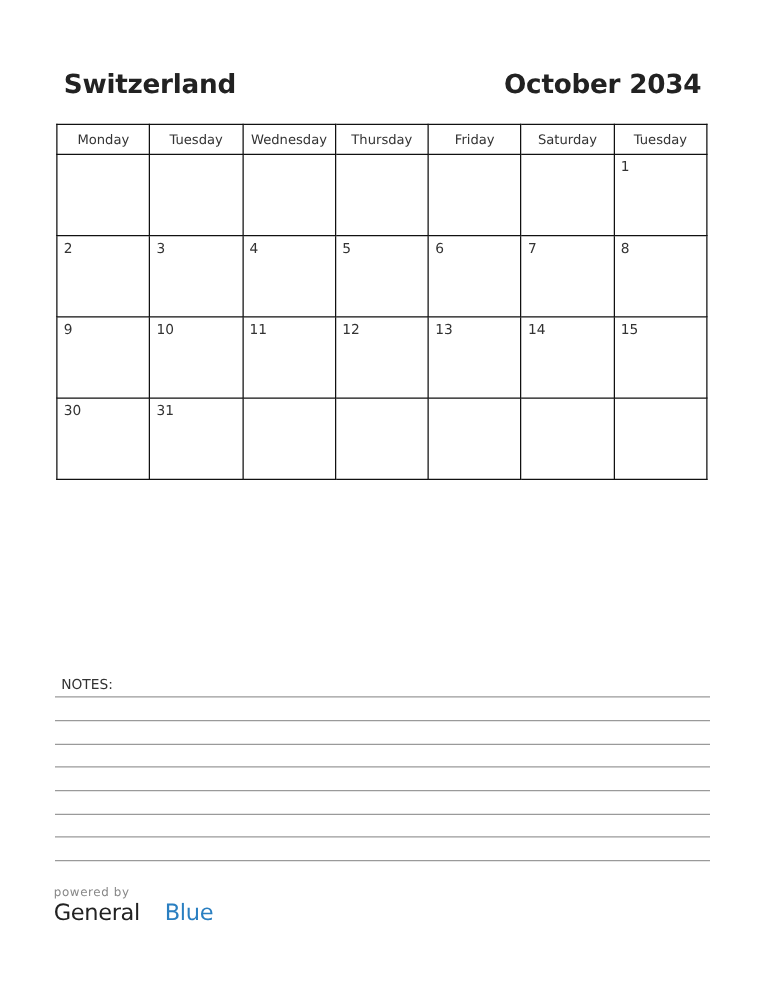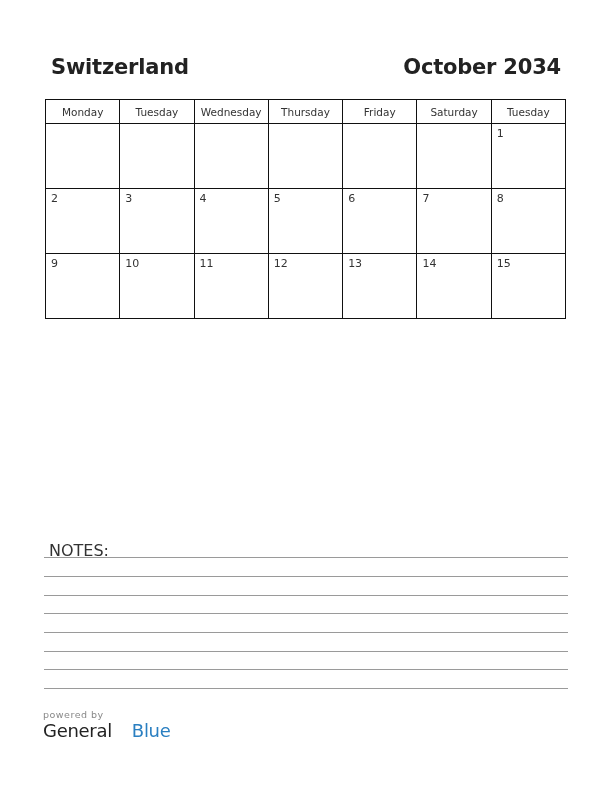--- a/index.html
+++ b/index.html
@@ -5,21 +5,21 @@
   html, body { margin:0; padding:0; background:#ffffff; }
   body { width:612px; height:792px; position:relative; font-family:"DejaVu Sans", sans-serif; color:#222; overflow:hidden; }
   .title { position:absolute; top:55px; font-size:21px; color:#222; letter-spacing:-0.2px;font-weight:bold; }
   .country { left:51px; }
   .month { right:51px; }
   table.cal { position:absolute; left:45px; top:99px; width:521px; border-collapse:collapse; table-layout:fixed; }
   table.cal th, table.cal td { border:1px solid #111;margin-left:36px; }
   table.cal th { height:23px; font-weight:normal; font-size:10.5px; color:#333; text-align:center; padding:0; }
   table.cal td { height:64px; vertical-align:top; padding:0; }
   table.cal td span { display:block; font-size:11px; color:#333; padding:3px 0 0 5px; }
-  .notes-label { position:absolute; left:49px; top:541px; font-size:16px; color:#333; }
+  .notes-label { position:absolute; left:49px; top:541px; font-size:11px; color:#333; }
   .note-line { position:absolute; left:44px; width:524px; height:1px; background:#9a9a9a; }
   .powered { position:absolute; left:43px; top:709px; font-size:9.5px; color:#888; letter-spacing:0.5px; }
   .brand { position:absolute; left:43px; top:720px; font-size:18px; letter-spacing:-0.3px; }
   .brand .g { color:#222; }
   .brand .b { color:#2a7fc1; margin-left:20px; }
 </style>
 </head>
 <body>
 
 <div class="title country">Switzerland</div>
@@ -100,20 +100,43 @@
         <td>
           <span>13</span>
         </td>
         <td>
           <span>14</span>
         </td>
         <td>
           <span>15</span>
         </td>
       </tr>
+      <tr>
+        <td>
+          <span>30</span>
+        </td>
+        <td>
+          <span>31</span>
+        </td>
+        <td>
+          <span></span>
+        </td>
+        <td>
+          <span></span>
+        </td>
+        <td>
+          <span></span>
+        </td>
+        <td>
+          <span></span>
+        </td>
+        <td>
+          <span></span>
+        </td>
+      </tr>
     </tbody>
 </table>
 
 <div class="notes-label">NOTES:</div>
 <div id="notes-lines">
     <div class="note-line" style="top: 557px;"></div>
     <div class="note-line" style="top: 576px;"></div>
     <div class="note-line" style="top: 595px;"></div>
     <div class="note-line" style="top: 613px;"></div>
     <div class="note-line" style="top: 632px;"></div>

